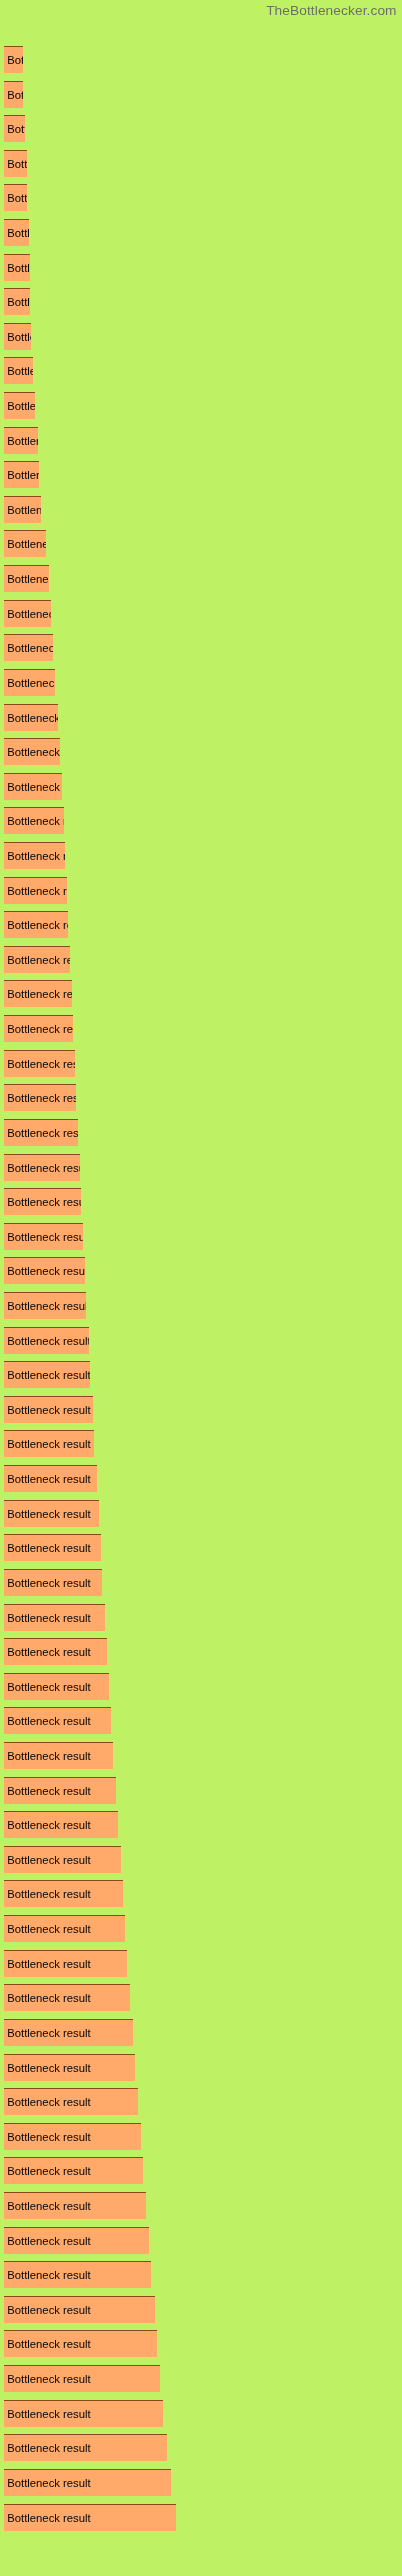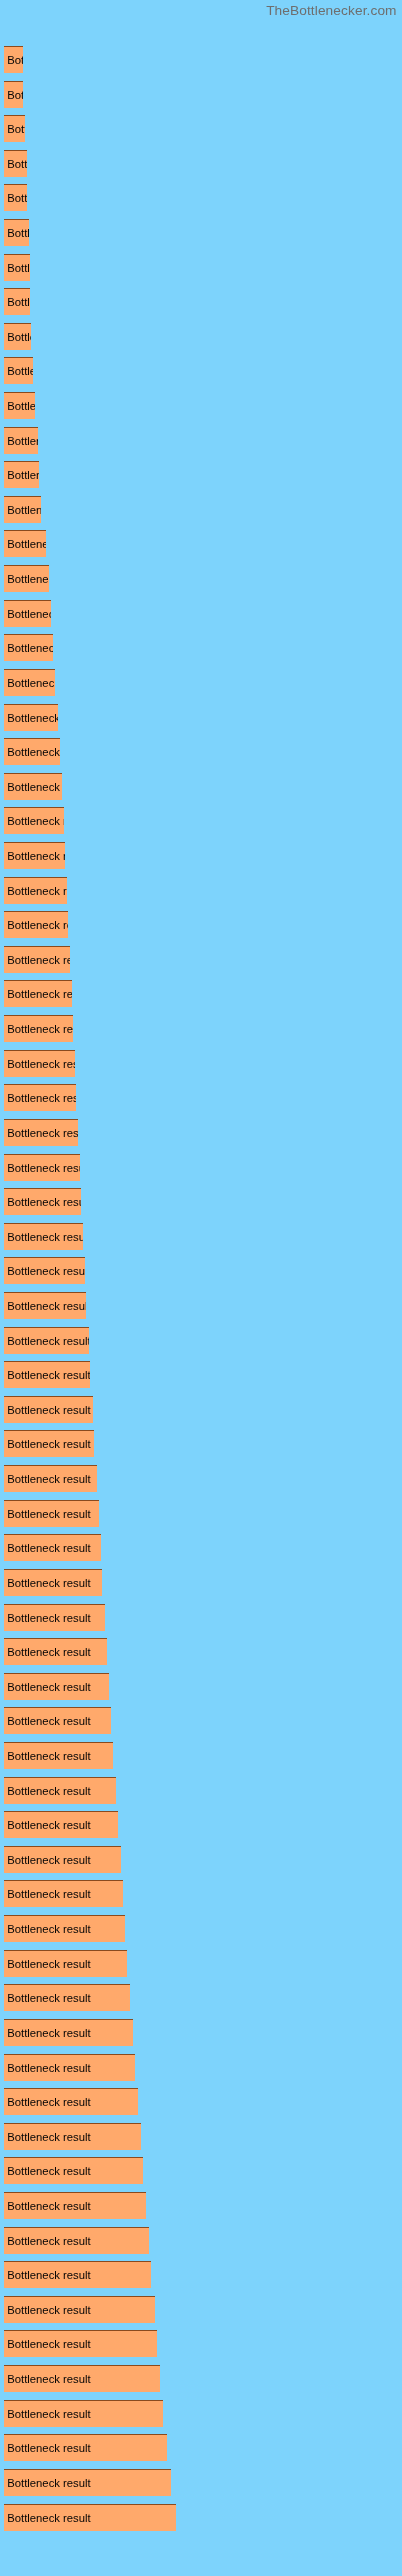--- a/index.html
+++ b/index.html
@@ -14,21 +14,21 @@
     position: relative;
     overflow: hidden;
     font-family: "Liberation Sans", sans-serif;
     -webkit-font-smoothing: antialiased;
   }
 
   #page {
     position: relative;
     width: 403px;
     height: 2576px;
-    background: #7dd3fc;
+    background: #bef264;
   }
 
   
   .site-title {
     position: absolute;
     top: 3.2px;
     right: 6.4px;
     font-size: 13.7px;
     line-height: 16px;
     color: #6e6e6e;

